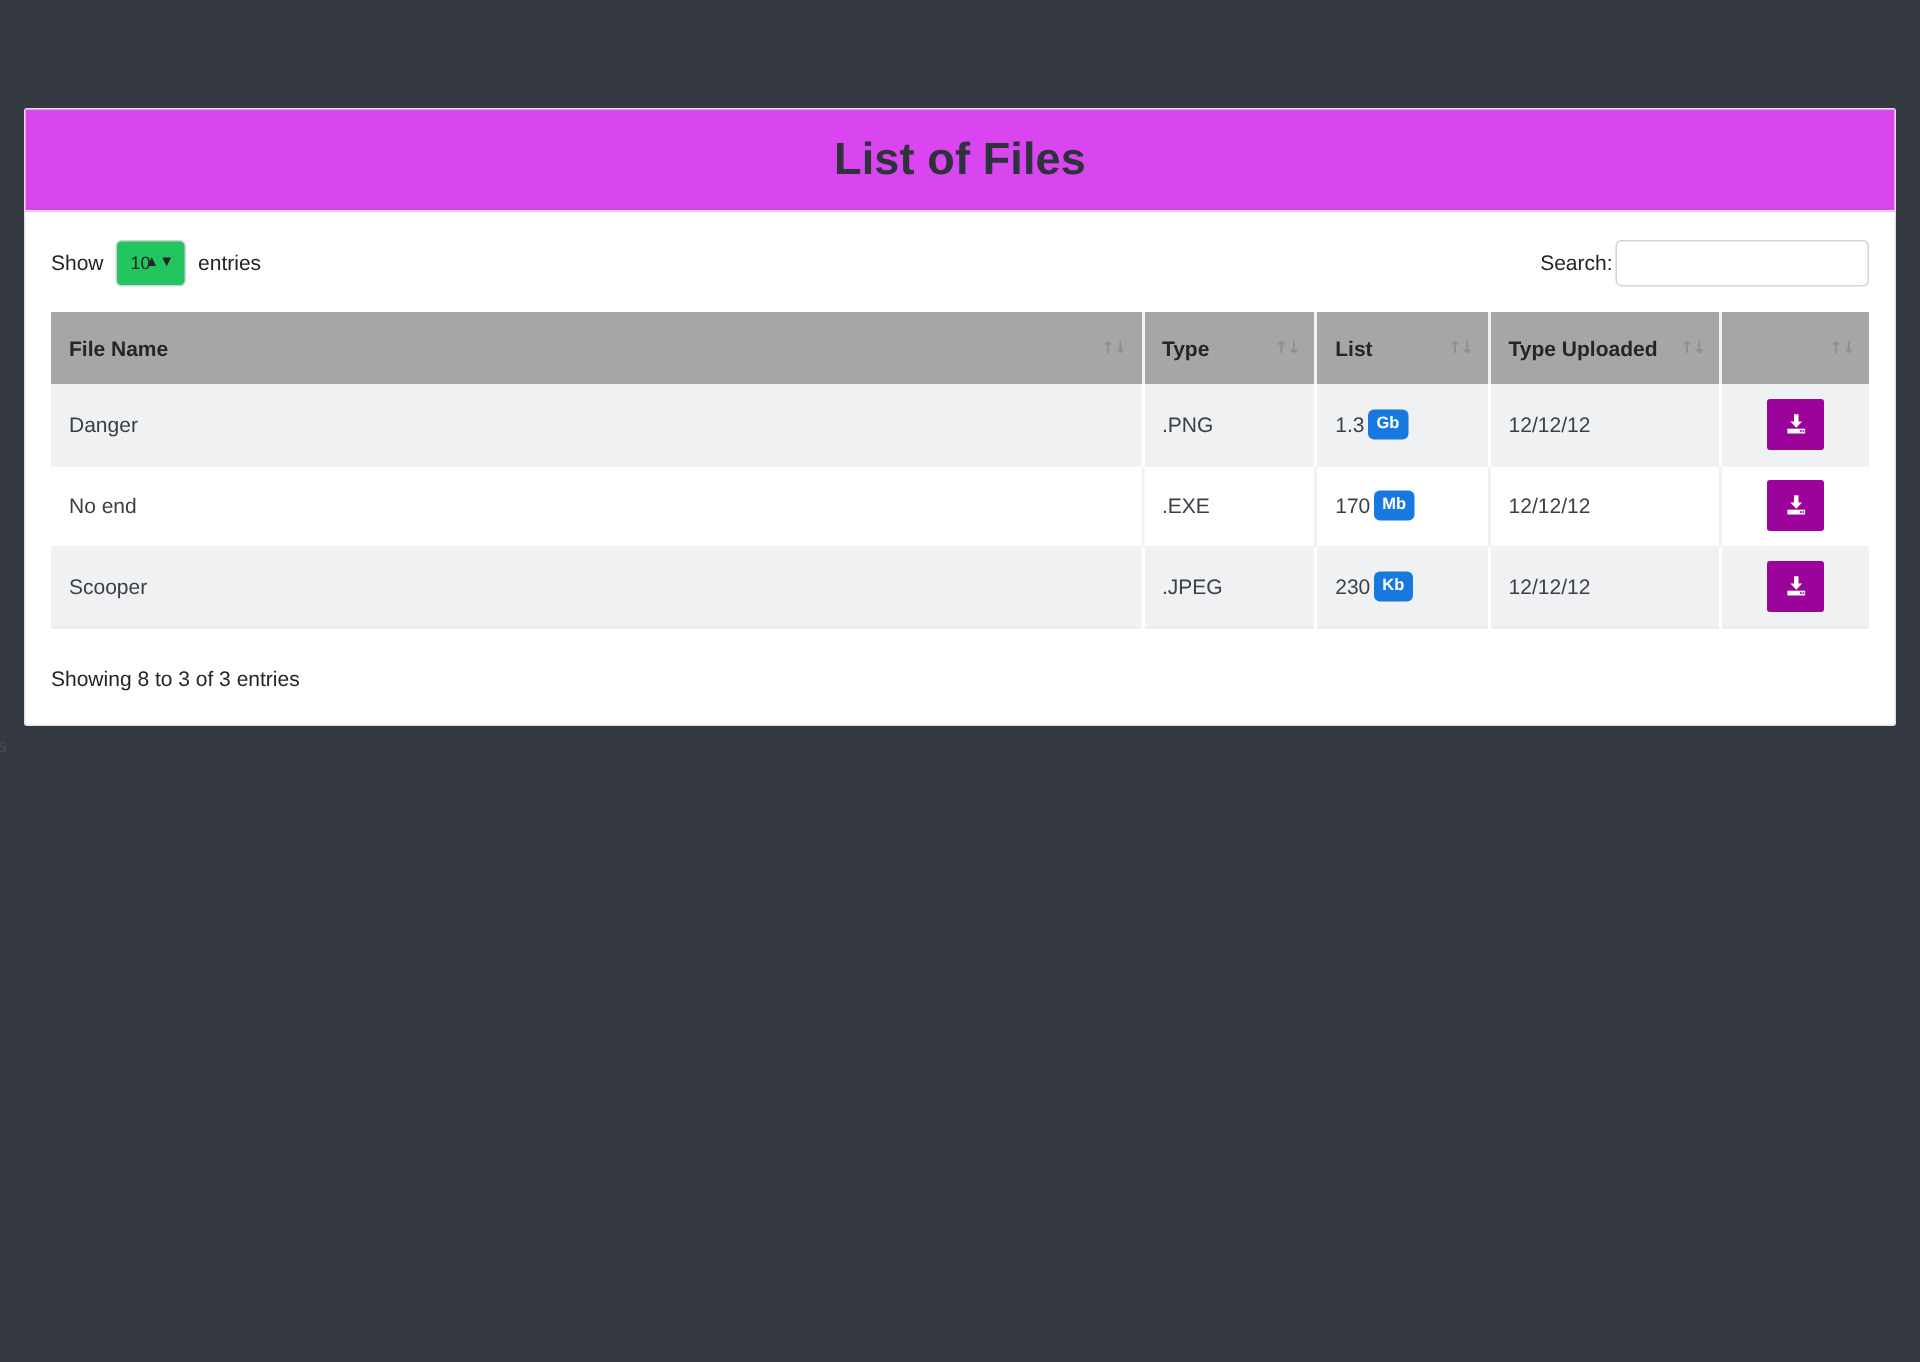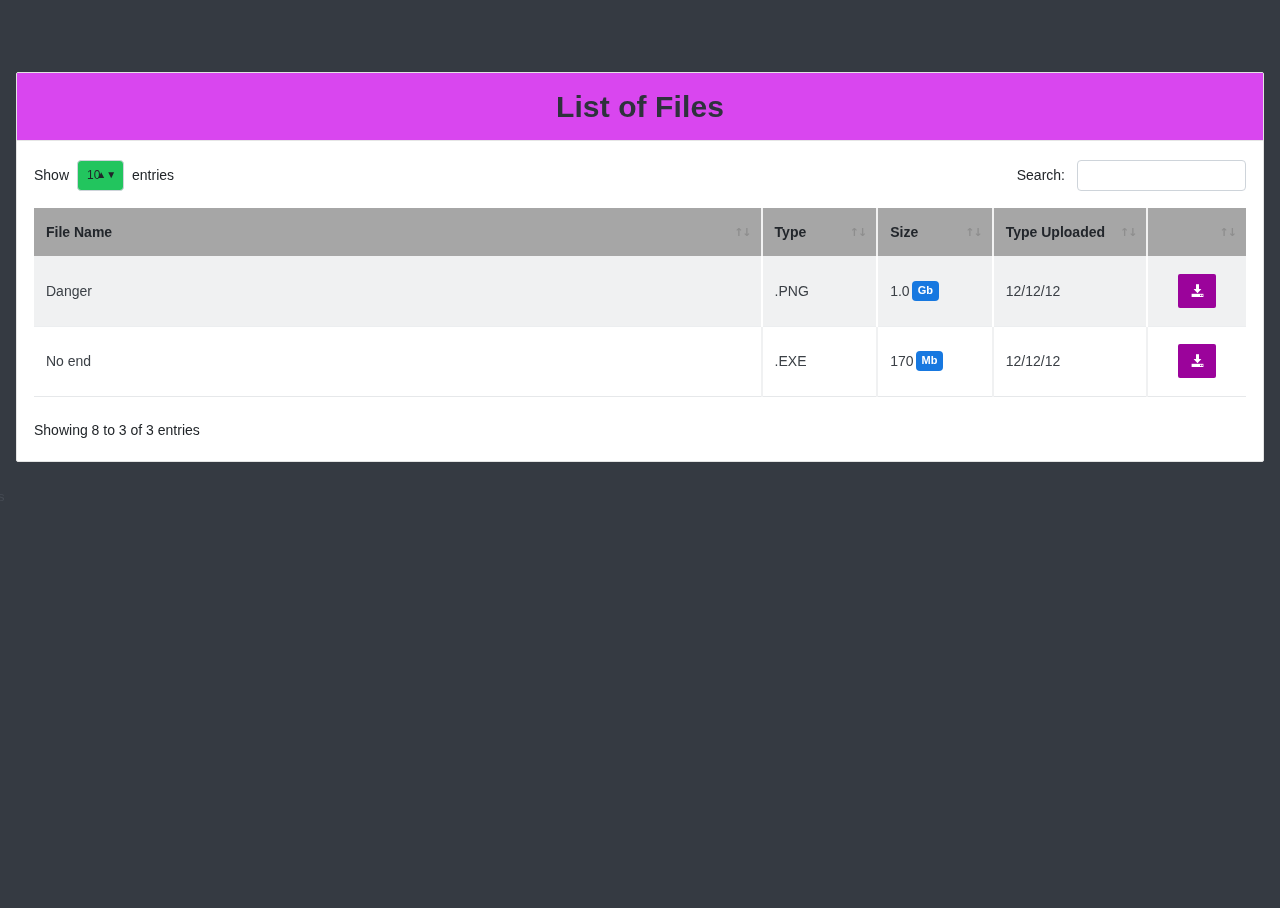--- a/index.html
+++ b/index.html
@@ -86,21 +86,21 @@
     line-height: 1;
     color: #212529;
   }
 
   .filter-box {
     display: flex;
     align-items: center;
     font-size: 14px;
     color: #212529;
   }
-  .filter-box .lbl { line-height: 1; margin-right: 12px; }
+  .filter-box .lbl { line-height: 1; margin-right: 2px; }
   .search-input {
     width: 169px;
     height: 31px;
     border: 1px solid #ced4da;
     border-radius: 4px;
     background: #fff;
     outline: none;
     font-family: "Liberation Sans", sans-serif;
     font-size: 13px;
     color: #212529;
@@ -133,21 +133,21 @@
     right: 10px;
     top: 50%;
     transform: translateY(-50%);
     font-size: 11px;
     color: #8e8e8e;
     letter-spacing: -1px;
     font-family: "DejaVu Sans", sans-serif;
   }
 
   table.files tbody td {
-    height: 70px;
+    height: 54px;
     padding: 0 12px;
     color: #3b4046;
     border-right: 2px solid #ffffff;
     border-bottom: 1px solid #eceef0;
     vertical-align: middle;
     white-space: nowrap;
     overflow: hidden;
   }
   table.files tbody tr:nth-child(odd) td { background: #f0f1f2; }
   table.files tbody tr:nth-child(even) td { background: #ffffff; }
@@ -287,41 +287,41 @@
         <tr>
           <th>
             <span>File Name</span>
             <span class="sort-ind">↑↓</span>
           </th>
           <th>
             <span>Type</span>
             <span class="sort-ind">↑↓</span>
           </th>
           <th>
-            <span>Size</span>
+            <span>List</span>
             <span class="sort-ind">↑↓</span>
           </th>
           <th>
             <span>Type Uploaded</span>
             <span class="sort-ind">↑↓</span>
           </th>
           <th>
             <span></span>
             <span class="sort-ind">↑↓</span>
           </th>
         </tr>
       </thead>
       <tbody>
 
         <tr>
           <td>Danger</td>
           <td>.PNG</td>
           <td>
             <span class="size-cell">
-              <span>1.0</span>
+              <span>1.3</span>
               <span class="badge">Gb</span>
             </span>
           </td>
           <td>12/12/12</td>
           <td>
             <button class="dl-btn">
               <span>
                 <svg width="17" height="16" viewBox="0 0 17 16" fill="none">
                   <path d="M8.5 1.2 V7.0" stroke="#fff" stroke-width="3" stroke-linecap="butt"></path>
                   <path d="M4.6 6.0 L8.5 10.2 L12.4 6.0 Z" fill="#fff"></path>
@@ -352,20 +352,44 @@
                   <path d="M4.6 6.0 L8.5 10.2 L12.4 6.0 Z" fill="#fff"></path>
                   <rect x="2.6" y="10.8" width="11.8" height="3.2" fill="#fff"></rect>
                   <rect x="11.0" y="11.8" width="1.1" height="1.1" fill="#9b039b"></rect>
                   <rect x="12.7" y="11.8" width="1.1" height="1.1" fill="#9b039b"></rect>
                 </svg>
               </span>
             </button>
           </td>
         </tr>
 
+        <tr>
+          <td>Scooper</td>
+          <td>.JPEG</td>
+          <td>
+            <span class="size-cell">
+              <span>230</span>
+              <span class="badge">Kb</span>
+            </span>
+          </td>
+          <td>12/12/12</td>
+          <td>
+            <button class="dl-btn">
+              <span>
+                <svg width="17" height="16" viewBox="0 0 17 16" fill="none">
+                  <path d="M8.5 1.2 V7.0" stroke="#fff" stroke-width="3" stroke-linecap="butt"></path>
+                  <path d="M4.6 6.0 L8.5 10.2 L12.4 6.0 Z" fill="#fff"></path>
+                  <rect x="2.6" y="10.8" width="11.8" height="3.2" fill="#fff"></rect>
+                  <rect x="11.0" y="11.8" width="1.1" height="1.1" fill="#9b039b"></rect>
+                  <rect x="12.7" y="11.8" width="1.1" height="1.1" fill="#9b039b"></rect>
+                </svg>
+              </span>
+            </button>
+          </td>
+        </tr>
 
       </tbody>
     </table>
 
     <div class="footer">
       <div class="info">Showing 8 to 3 of 3 entries</div>
     </div>
 
   </div>
 </div>

